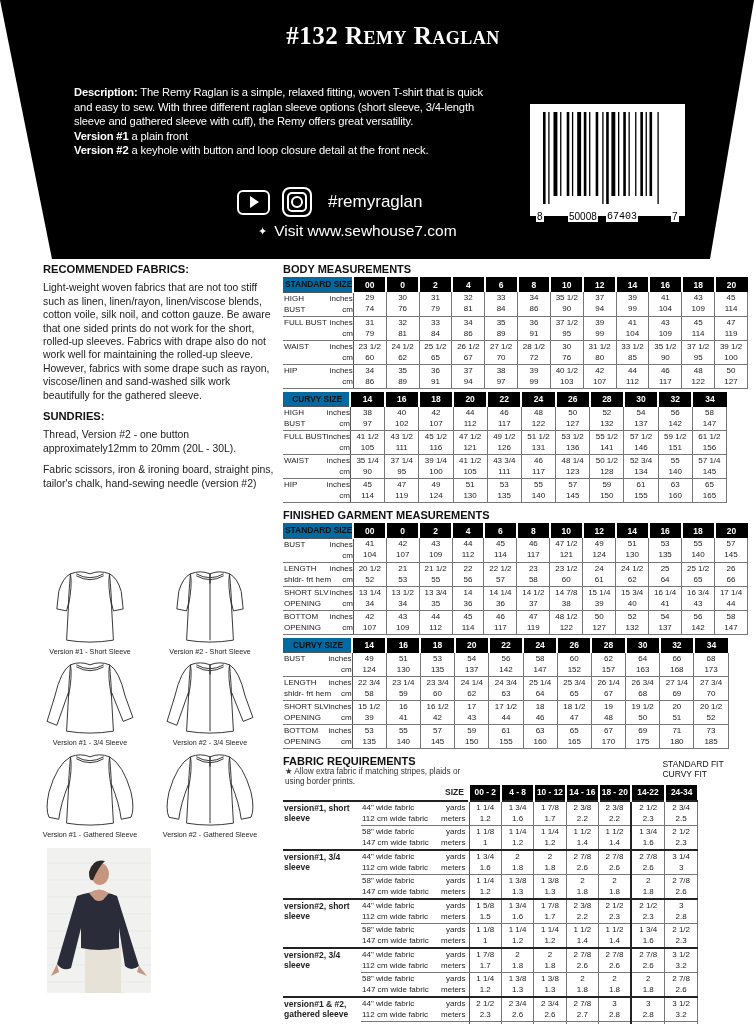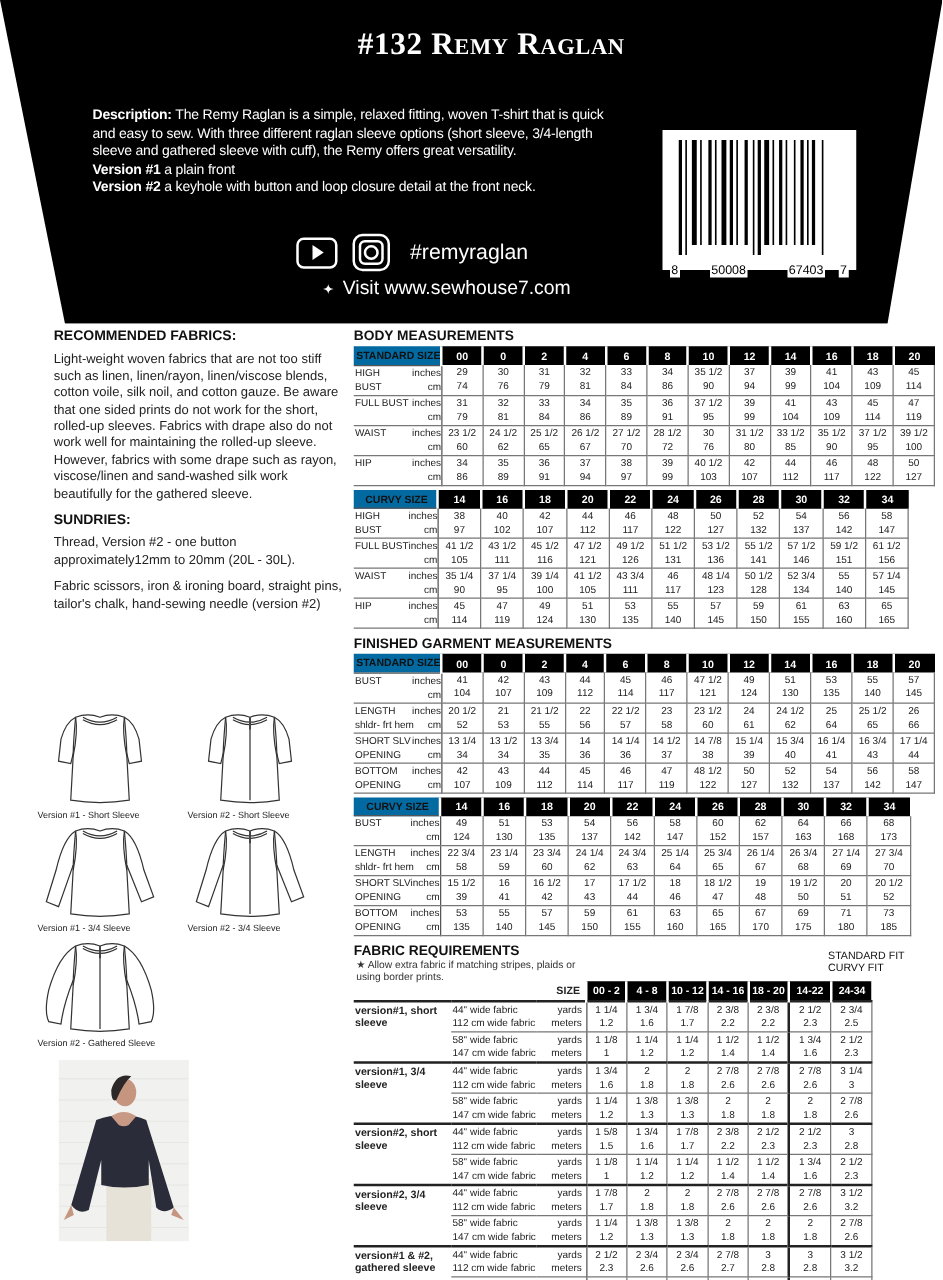--- a/index.html
+++ b/index.html
@@ -61,21 +61,21 @@
   .star-icon { font-size: 11px; }
 
   
   .left-col { position: absolute; left: 43px; top: 263px; width: 232px; font-size: 10.4px; line-height: 13.4px; color: #222; }
   .section-head { font-weight: bold; font-size: 11.2px; margin-bottom: 5px; color: #111; }
   .left-col p { margin-bottom: 8px; }
   .flats {
     position: absolute; left: 30px; top: 566px; width: 240px; height: 274px;
     display: grid; grid-template-columns: 1fr 1fr; grid-template-rows: repeat(3, 1fr);
   }
-  .flat { position: relative; display: flex; flex-direction: column; align-items: flex-start; }
+  .flat { position: relative; display: flex; flex-direction: column; align-items: center; }
   .flat svg { display: block; }
   .flat-caption { font-size: 7.2px; color: #222; margin-top: 1px; white-space: nowrap; }
   .photo {
     position: absolute; left: 47px; top: 848px; width: 104px; height: 145px;
     background: #f2f2f0; overflow: hidden;
   }
 
   
   .tables { position: absolute; left: 283px; top: 263px; width: 465px; }
   .tbl-title { font-weight: bold; font-size: 11px; color: #111; margin-bottom: 2px; }
@@ -182,21 +182,21 @@
         <rect x="96.10000000000001" y="0" width="1.3" height="84"></rect>
         <rect x="101.35000000000001" y="0" width="2.6" height="84"></rect>
         <rect x="106.60000000000001" y="0" width="1.3" height="84"></rect>
         <rect x="110.50000000000001" y="0" width="2.6" height="84"></rect>
         <rect x="118.45000000000002" y="0" width="1.3" height="92"></rect>
       </g>
   </svg>
   <div class="barcode-digits">
     <span style="left:6px;">8</span>
     <span style="left:38px;">50008</span>
-    <span style="left:100px;">67403</span>
+    <span style="left:76px;font-family:Liberation Mono, monospace;">67403</span>
     <span style="left:141px;">7</span>
   </div>
 </div>
 
 <div class="left-col">
   <div class="section-head">RECOMMENDED FABRICS:</div>
   <p>
     <span>Light-weight woven fabrics that are not too stiff such as linen, linen/rayon, linen/viscose blends, cotton voile, silk noil, and cotton gauze.  Be aware that one sided prints do not work for the short, rolled-up sleeves. Fabrics with drape also do not work well for maintaining the rolled-up sleeve.</span><br>
     <span>However, fabrics with some drape such as rayon, viscose/linen and sand-washed silk work beautifully for the gathered sleeve.</span>
   </p>
@@ -260,20 +260,35 @@
         <path d="M30 8 Q40 4 50 8 Q60 4 70 8 Q72 30 72 40 L74 76 Q50 80 26 76 L28 40 Q28 30 30 8 Z"></path>
         <path d="M36 8 Q50 16 64 8" fill="none"></path>
         <path d="M36 10 Q50 18 64 10" fill="none"></path>
         <path d="M30 8 Q32 20 28 40" fill="none"></path>
         <path d="M70 8 Q68 20 72 40" fill="none"></path>
       </g>
       <line x1="50" y1="8" x2="50" y2="76" stroke="#444" stroke-width="1.1"></line>
         <line x1="50" y1="8" x2="50" y2="18" stroke="#444" stroke-width="1.6"></line>
     </svg>
     <div class="flat-caption">Version #2 - 3/4 Sleeve</div>
+    </div>
+    <div class="flat">
+      <svg width="100" height="80" viewBox="0 0 100 82">
+      <g fill="#fff" stroke="#333" stroke-width="1">
+        <path d="M30 8 Q16 16 8 44 Q4 62 8 70 L18 72 Q20 56 28 36"></path>
+        <path d="M70 8 Q84 16 92 44 Q96 62 92 70 L82 72 Q80 56 72 36"></path>
+        <path d="M30 8 Q40 4 50 8 Q60 4 70 8 Q72 30 72 40 L74 76 Q50 80 26 76 L28 40 Q28 30 30 8 Z"></path>
+        <path d="M36 8 Q50 16 64 8" fill="none"></path>
+        <path d="M36 10 Q50 18 64 10" fill="none"></path>
+        <path d="M30 8 Q32 20 28 40" fill="none"></path>
+        <path d="M70 8 Q68 20 72 40" fill="none"></path>
+      </g>
+
+    </svg>
+    <div class="flat-caption">Version #1 - Gathered Sleeve</div>
     </div>
     <div class="flat">
       <svg width="100" height="80" viewBox="0 0 100 82">
       <g fill="#fff" stroke="#333" stroke-width="1">
         <path d="M30 8 Q16 16 8 44 Q4 62 8 70 L18 72 Q20 56 28 36"></path>
         <path d="M70 8 Q84 16 92 44 Q96 62 92 70 L82 72 Q80 56 72 36"></path>
         <path d="M30 8 Q40 4 50 8 Q60 4 70 8 Q72 30 72 40 L74 76 Q50 80 26 76 L28 40 Q28 30 30 8 Z"></path>
         <path d="M36 8 Q50 16 64 8" fill="none"></path>
         <path d="M36 10 Q50 18 64 10" fill="none"></path>
         <path d="M30 8 Q32 20 28 40" fill="none"></path>

